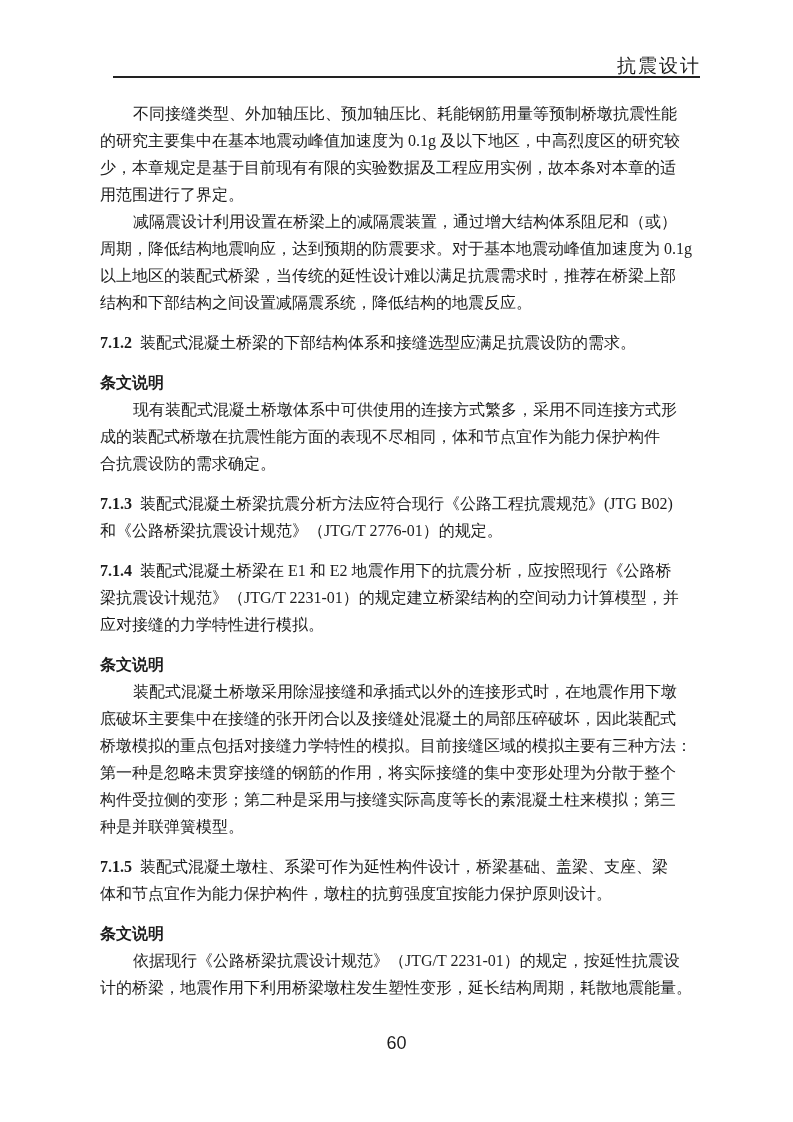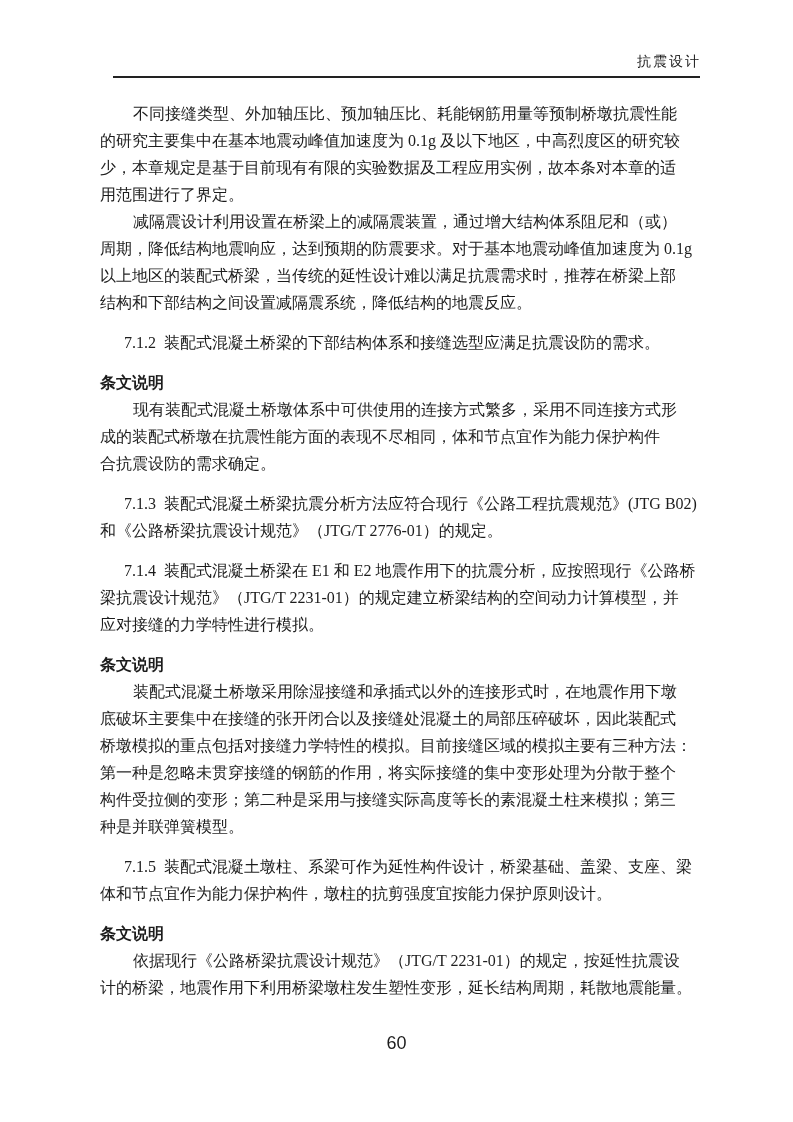--- a/index.html
+++ b/index.html
@@ -8,21 +8,21 @@
     background:#ffffff;
     font-family:"Liberation Serif","DejaVu Serif",serif;
     color:#1c1c1c;
     position:relative;
     overflow:hidden;
   }
   .page{position:absolute;inset:0;}
   .header-title{
     position:absolute;
     top:53px;right:92px;
-    font-size:14px;
+    font-size:19px;
     letter-spacing:2px;
     color:#1c1c1c;
   }
   .header-rule{
     position:absolute;
     top:76px;left:113px;
     width:587px;height:0;
     border-top:2px solid #222;
   }
   .content{
@@ -32,22 +32,21 @@
     font-size:16px;
   }
   .line{
     height:27px;
     line-height:27px;
     white-space:nowrap;
   }
   .indent{ text-indent:33px; }
   .clause-block{ margin-top:13px; }
   .clause-num{
-    font-weight:normal;
-    margin-left:24px;
+    font-weight:bold;
     margin-right:8px;
   }
   .label-block{
     margin-top:13px;
     font-weight:bold;
     height:27px;line-height:27px;font-family:Liberation Serif, serif;
   }
   .commentary .line{ color:#1e1e1e; }
   .footer-pagenum{
     position:absolute;

